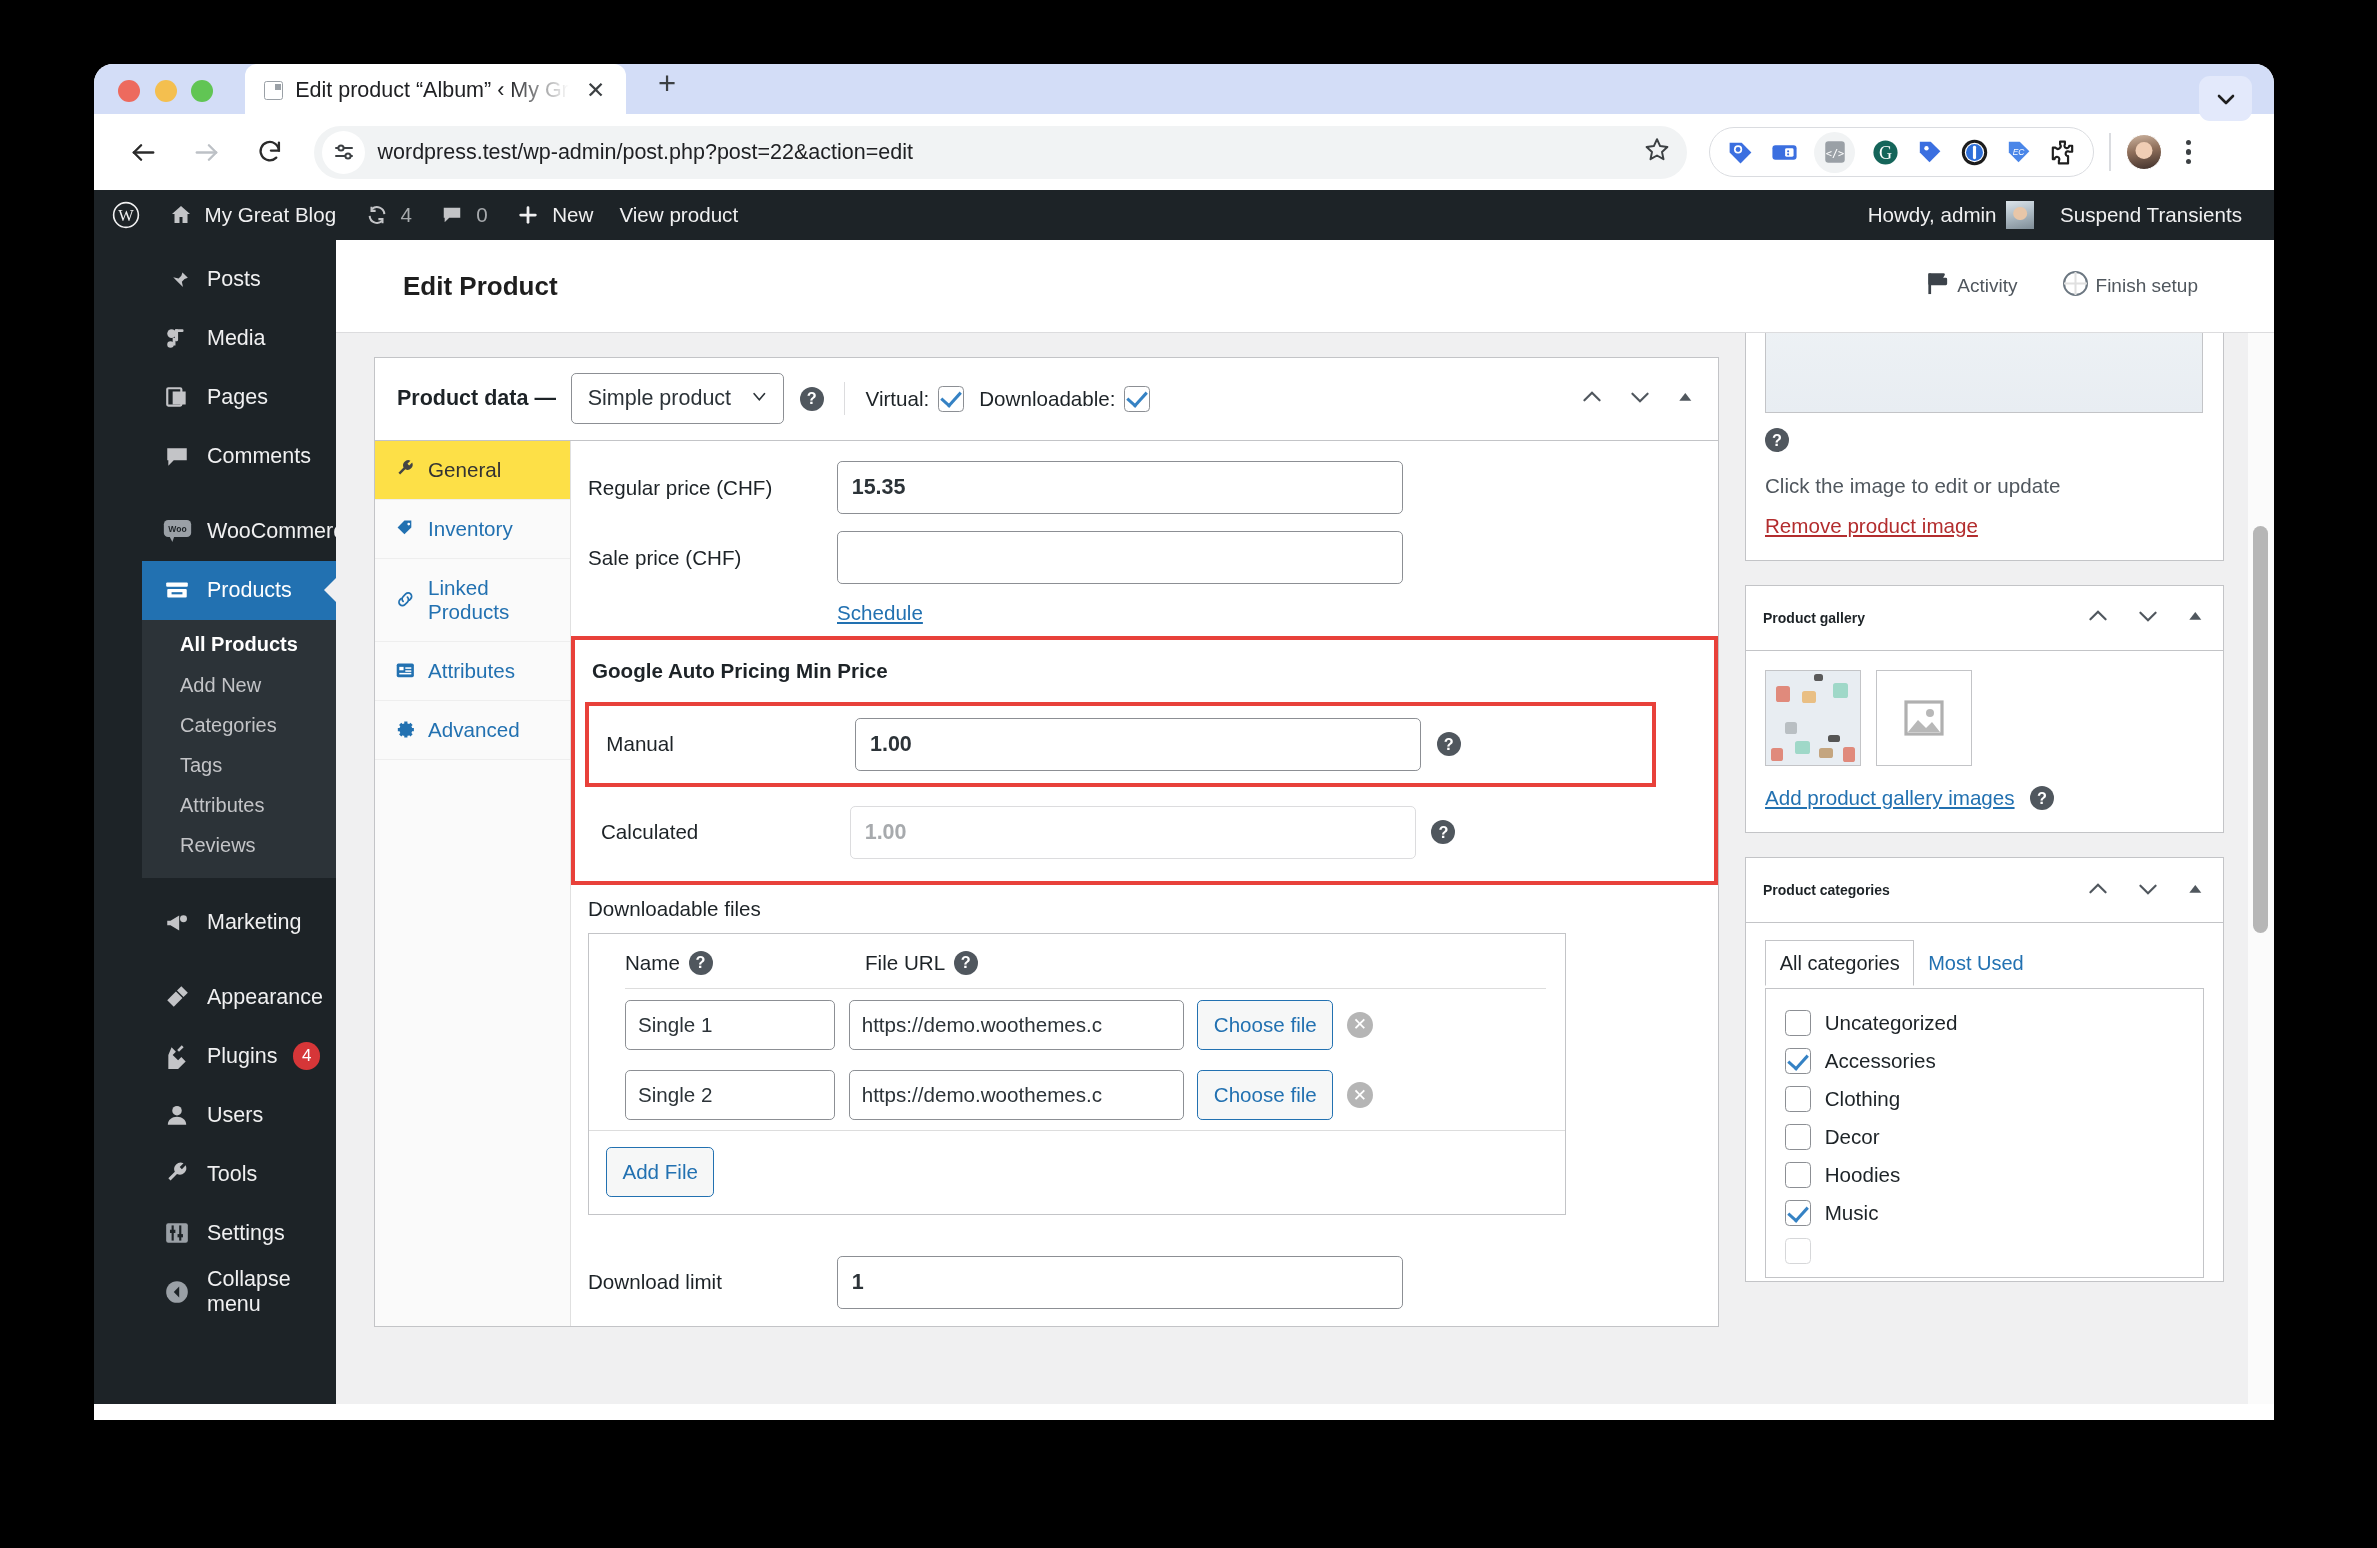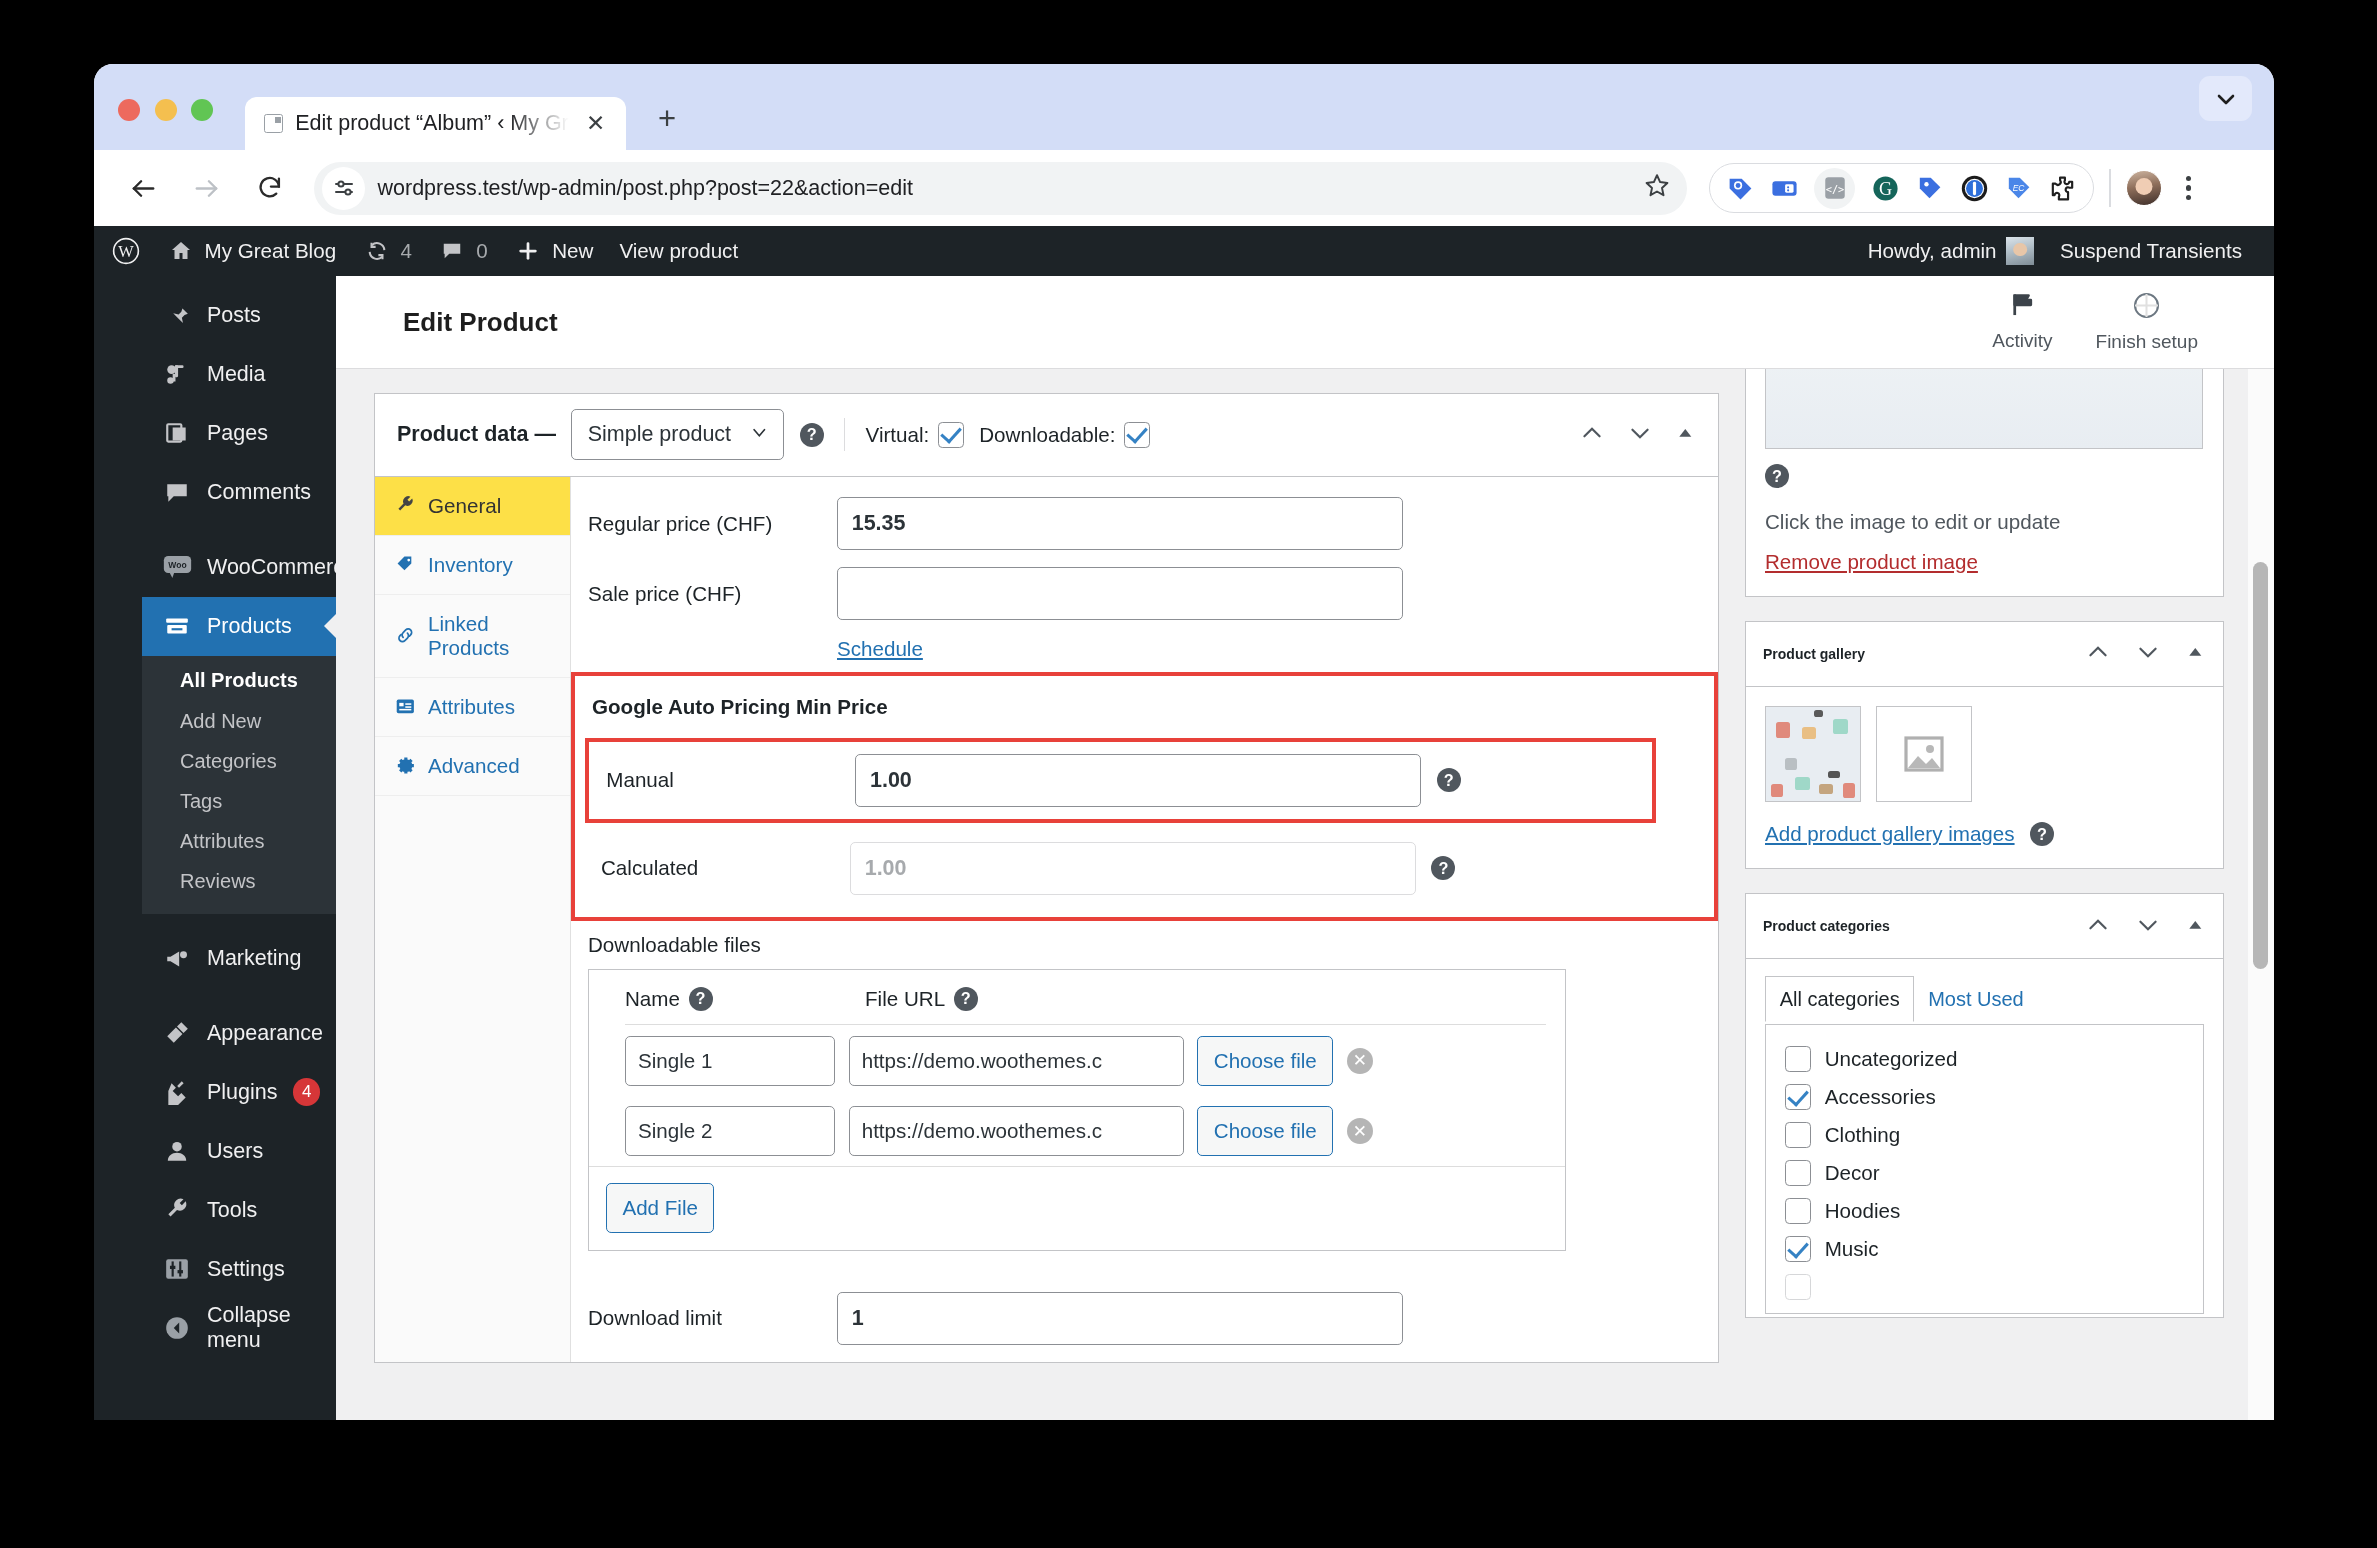--- a/index.html
+++ b/index.html
@@ -17,24 +17,23 @@
     left: 94px; top: 64px;
     width: 2180px; height: 1356px;
     background: #ffffff;
     border-radius: 19px 19px 0 0;
     overflow: hidden;
   }
 
   
   #tab-strip {
     position: relative;
-    height: 86px;
+    height: 50px;
     background: #d3ddf7;
     display: flex;
-    align-items: flex-end;
     padding-left: 24px;
   }
   .traffic-lights { display: flex; align-items: center; gap: 14.6px; height: 67px; padding-bottom: 13.7px; }
   .light { width: 22px; height: 22px; border-radius: 50%; }
   .light.red { background: #ed6a5e; }
   .light.yellow { background: #f4bf4f; }
   .light.green { background: #61c554; }
 
   #browser-tab {
     margin-left: 32px;
@@ -220,21 +219,21 @@
 
   
   #wp-content-area { flex: 1; display: flex; flex-direction: column; min-width: 0; position: relative; }
   #content-header {
     background: #fff; height: 93px;
     display: flex; align-items: center; padding: 0 31px 0 67px;
     border-bottom: 0.9px solid #dcdcde;
   }
   #page-title { font-size: 26px; font-weight: bold; color: #1e1e1e; }
   #header-actions { margin-left: auto; display: flex; gap: 43px; padding-right: 45px; }
-  .header-action { display:flex; flex-direction:column; align-items:center; gap: 6px; }
+  .header-action { display:flex; flex-direction:row; align-items:center; gap: 6px; }
   .header-action span { font-size: 19px; color: #50575e; }
 
   #content-scroll {
     flex: 1; background: #f0f0f1;
     display: flex; gap: 26px;
     padding: 24px 50px 0 38px;
     overflow: hidden;
     position: relative;
   }
   #main-col { flex: 1; min-width: 0; }

